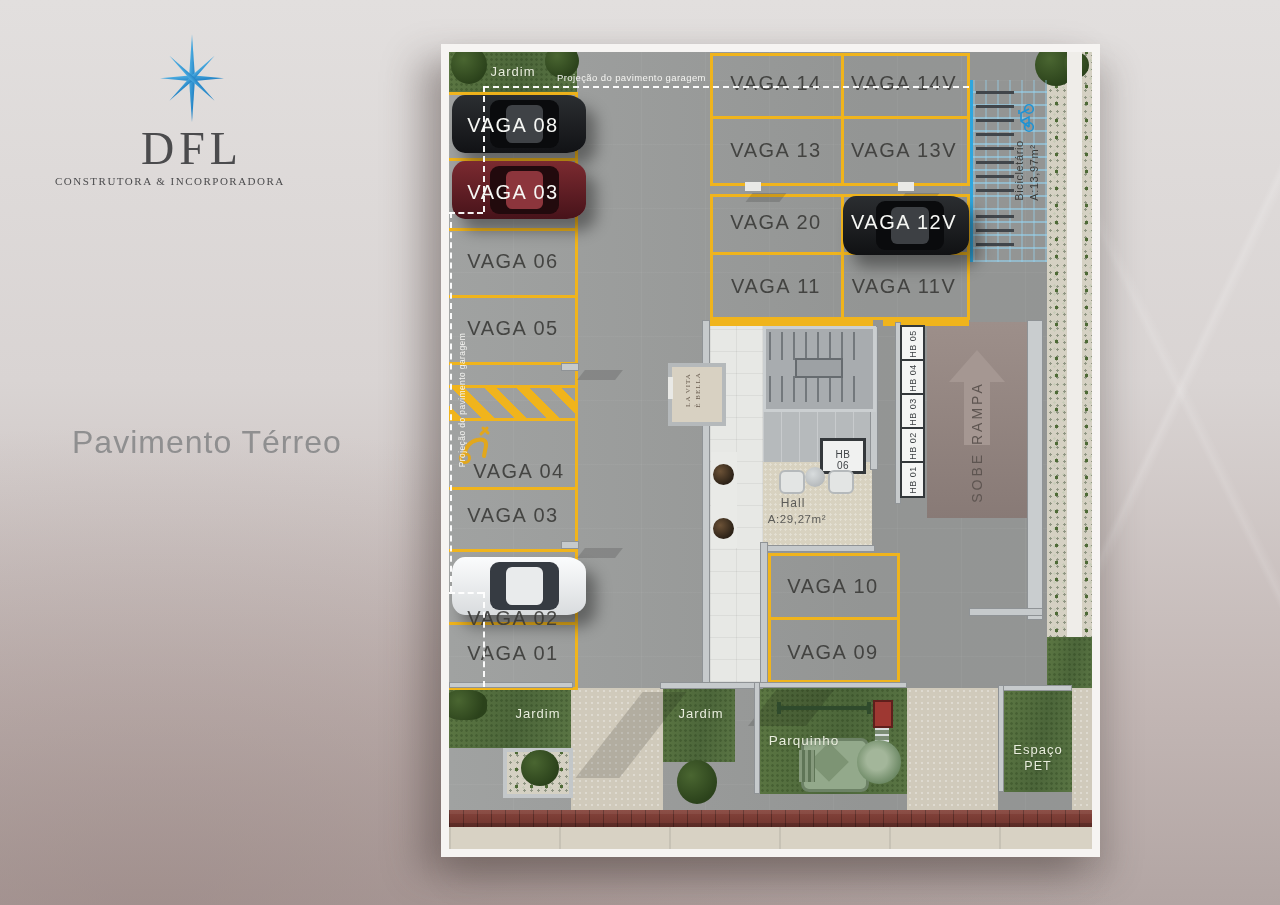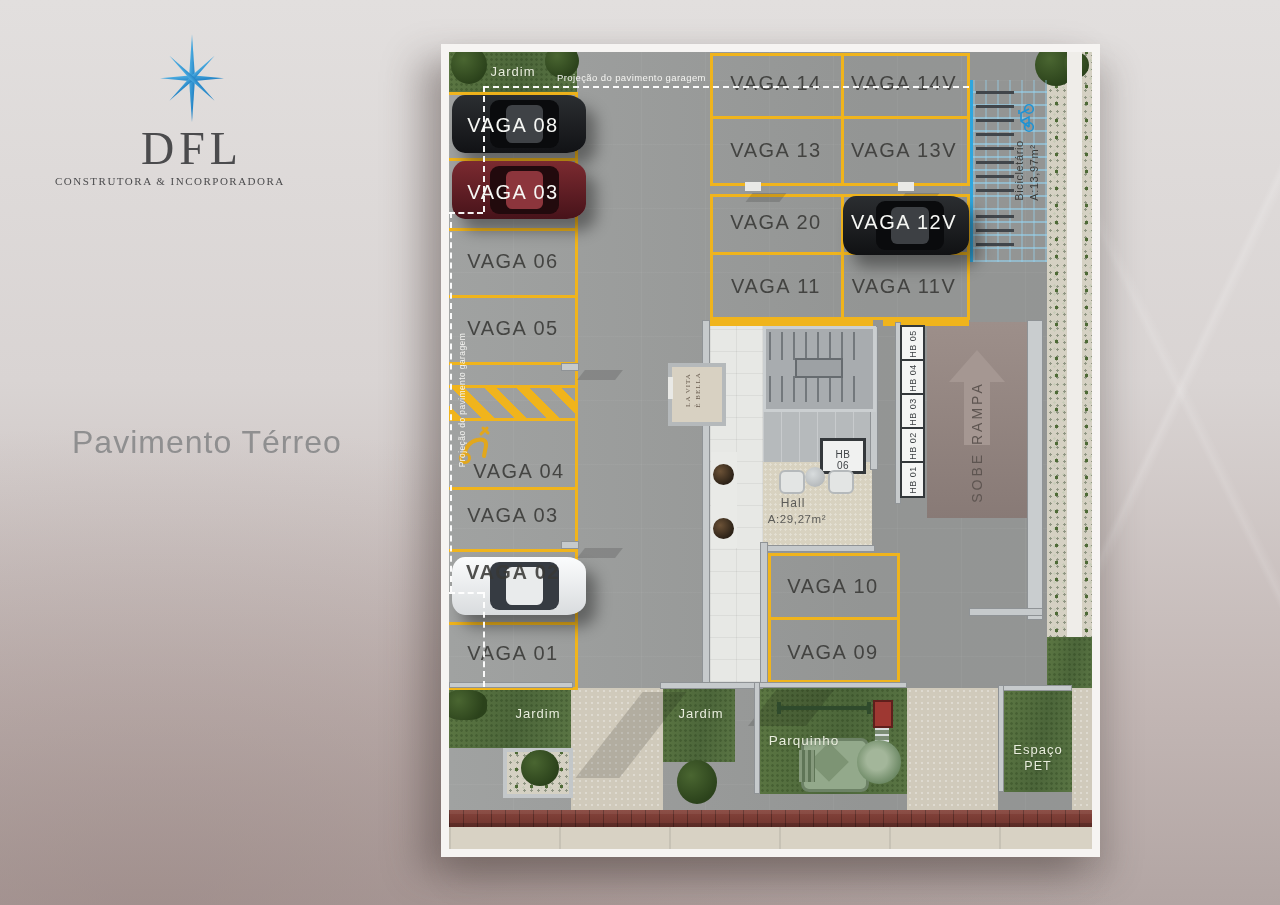--- a/index.html
+++ b/index.html
@@ -176,21 +176,21 @@
         </g>
       </svg>
     </div>
 
     <div class="lbl w" style="left:64px;top:73px;">VAGA 08</div>
     <div class="lbl w" style="left:64px;top:140px;">VAGA 03</div>
     <div class="lbl" style="left:64px;top:209px;">VAGA 06</div>
     <div class="lbl" style="left:64px;top:276px;">VAGA 05</div>
     <div class="lbl" style="left:70px;top:419px;">VAGA 04</div>
     <div class="lbl" style="left:64px;top:463px;">VAGA 03</div>
-    <div class="lbl" style="left:64px;top:520px;font-weight:bold;">VAGA 02</div>
+    <div class="lbl" style="left:64px;top:566px;">VAGA 02</div>
     <div class="lbl" style="left:64px;top:601px;">VAGA 01</div>
 
     <div class="ybox" style="left:261px;top:1px;width:254px;height:127px;"></div>
     <div class="yh" style="left:261px;top:64px;width:260px;"></div>
     <div class="yv" style="left:392px;top:1px;height:130px;"></div>
     <div class="ybox" style="left:261px;top:142px;width:254px;height:120px;"></div>
     <div class="yh" style="left:261px;top:200px;width:260px;"></div>
     <div class="yv" style="left:392px;top:142px;height:126px;"></div>
     <div class="wallw" style="left:296px;top:130px;width:16px;height:9px;"></div>
     <div class="wallw" style="left:449px;top:130px;width:16px;height:9px;"></div>

